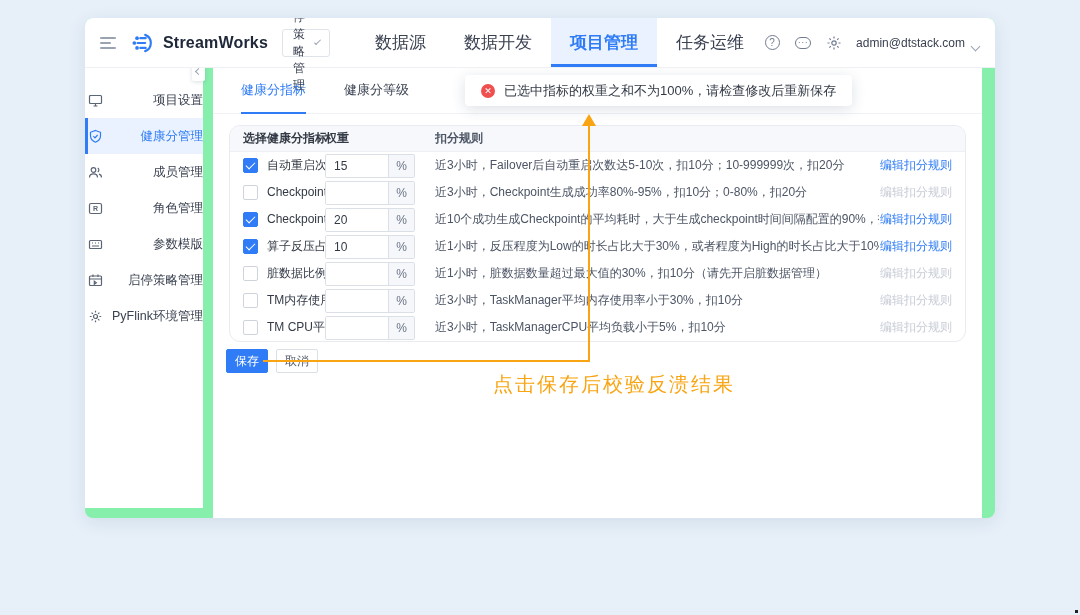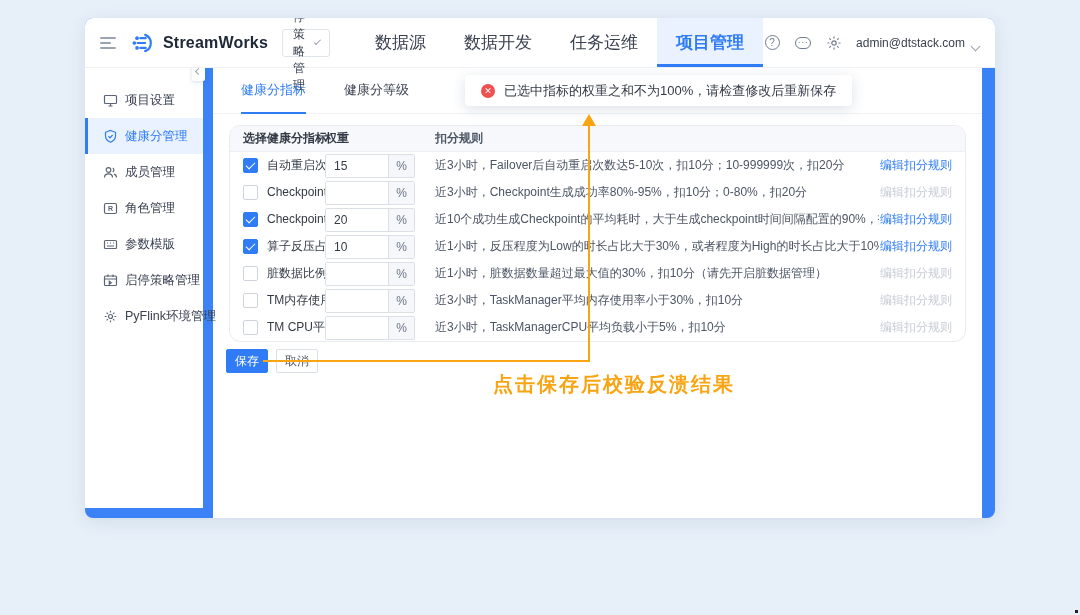--- a/index.html
+++ b/index.html
@@ -5,21 +5,21 @@
   :root{ --accent:#2F7CF6; --orange:#F9A412; --err:#F04F4F; }
   *{ margin:0; padding:0; box-sizing:border-box; }
   html,body{ width:1080px; height:615px; }
   body{
     font-family:"Liberation Sans","DejaVu Sans",sans-serif;
     background:#e7f0f9; position:relative; overflow:hidden;
     color:#333a45; font-size:12px;
   }
   .window{
     position:absolute; left:85px; top:18px; width:910px; height:500px;
-    border-radius:8px; background:#3b82f6; overflow:hidden;
+    border-radius:8px; background:#86efac; overflow:hidden;
     box-shadow:0 4px 18px rgba(30,60,100,.10);
   }
   
   .navbar{
     position:absolute; left:0; top:0; right:0; height:50px; background:#fff;
     border-bottom:1px solid #eef0f4; display:flex; align-items:center; z-index:5;
   }
   .hamburger{ width:18px; margin:0 14px 0 15px; cursor:pointer; }
   .hamburger i{ display:block; height:2px; background:#9aa3b2; border-radius:1px; margin:3px 0; }
   .hamburger i:nth-child(1){ width:16px; }
@@ -52,23 +52,24 @@
     font-size:10px; display:flex; align-items:center; justify-content:center; }
   .msg-bubble{ width:16px; height:12px; border:1.2px solid #717b8e; border-radius:7px;
     font-size:9px; line-height:8px; text-align:center; letter-spacing:.5px; color:#717b8e; }
   .user-menu{ display:flex; align-items:flex-end; gap:7px; cursor:pointer; color:#3a4150; }
   
   .sidebar{
     position:absolute; left:0; top:50px; width:118px; bottom:10px;
     background:#fff; padding-top:14px; z-index:2;
   }
   .side-item{
-    height:36px; display:flex; align-items:center; gap:7px; padding-left:15px;
+    height:36px; display:flex; align-items:center; gap:1px; 
     font-size:12.5px; color:#3a4150; cursor:pointer; border-left:3px solid transparent;
     white-space:nowrap;
+    justify-content:space-between;
   }
   .side-item .s-ico{ width:15px; height:15px; color:#5b6575; flex:none; display:flex; }
   .side-item.active{ background:#e9f2fe; border-left-color:var(--accent); color:var(--accent); }
   .side-item.active .s-ico{ color:var(--accent); }
   .collapse-tab{
     position:absolute; left:107px; top:44px; width:13px; height:19px; background:#fff;
     border-radius:2px; box-shadow:0 1px 4px rgba(50,70,110,.18); z-index:4;
     display:flex; align-items:center; justify-content:center; cursor:pointer;
   }
   .collapse-tab .chev{ width:5px; height:5px; border-color:#9aa3b2; }
@@ -123,21 +124,21 @@
     display:flex; align-items:center; justify-content:center; font-family:inherit; }
   .btn-primary{ background:var(--accent); color:#fff; border:1px solid var(--accent); }
   .btn-default{ background:#fff; color:#555e6d; border:1px solid #dbdfe6; }
   
   .ann{ position:absolute; pointer-events:none; z-index:7; }
   .ann-h{ left:50px; top:292px; width:327px; height:2px; background:var(--orange); }
   .ann-v{ left:375px; top:58px; width:2px; height:236px; background:var(--orange); }
   .ann-arrow{ left:369px; top:46px; width:0; height:0;
     border-left:7px solid transparent; border-right:7px solid transparent;
     border-bottom:12px solid var(--orange); }
-  .ann-text{ left:280px; top:303px; font-size:20px; font-weight:bold;
+  .ann-text{ left:280px; top:303px; font-size:20px; font-weight:normal;
     color:var(--orange); letter-spacing:2px; white-space:nowrap; }
   .artifact-dot{ position:absolute; right:2px; bottom:2px; width:3px; height:3px;
     background:#222; }
   svg{ display:block; }
 </style>
 </head>
 <body>
 
 <div class="window">
 
@@ -165,25 +166,25 @@
       <span>启停策略管理</span>
       <span class="chev"></span>
     </div>
     <div class="nav-items" id="nav-items">
         <div class="nav-item">
           <span>数据源</span>
         </div>
         <div class="nav-item">
           <span>数据开发</span>
         </div>
+        <div class="nav-item active">
+          <span>项目管理</span>
+        </div>
         <div class="nav-item">
           <span>任务运维</span>
-        </div>
-        <div class="nav-item active">
-          <span>项目管理</span>
         </div>
       </div>
     <div class="nav-right">
       <span class="icon-btn">
           <span class="help-circle">?</span>
         </span>
       <span class="icon-btn">
           <span class="msg-bubble">···</span>
         </span>
       <span class="icon-btn">

